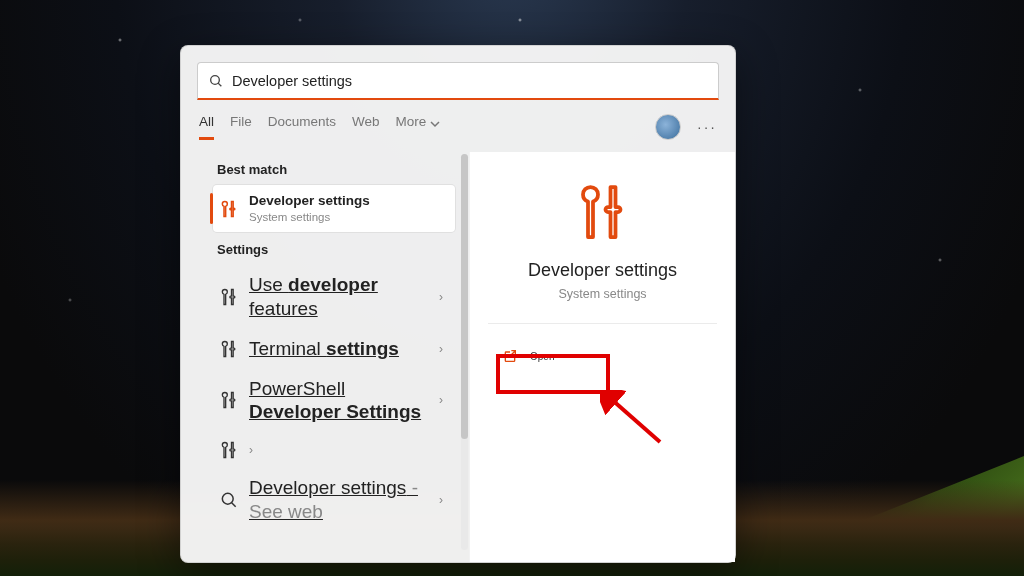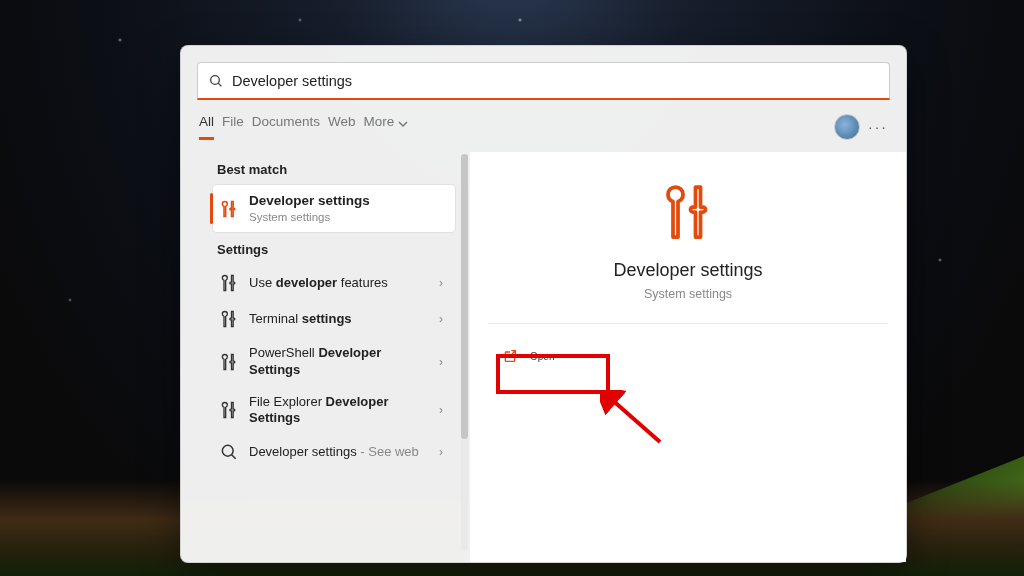--- a/index.html
+++ b/index.html
@@ -22,21 +22,21 @@
     position: absolute; right: 0; bottom: 0; width: 300px; height: 120px;
     background: linear-gradient(135deg, transparent 40%, #3f6b15 60%, #5a9020 80%);
     clip-path: polygon(100% 100%, 0% 100%, 100% 0%);
     opacity: .7;
     z-index: 0;
   }
   .search-panel {
     position: absolute;
     left: 180px;
     top: 45px;
-    width: 727px;
+    width: 556px;
     height: 518px;
     background: rgba(246,246,246,.97);
     border: 1px solid rgba(0,0,0,.12);
     border-radius: 8px;
     box-shadow: 0 12px 40px rgba(0,0,0,.45);
     display: flex;
     flex-direction: column;
     z-index: 2;
   }
   .search-bar {
@@ -51,21 +51,21 @@
     padding: 0 10px;
     gap: 8px;
   }
   .search-bar .mag { width: 16px; height: 16px; flex: none; }
   .search-bar input {
     border: none; outline: none; flex: 1; font-size: 14.5px; color: #222; background: transparent;
   }
   .tabs-row {
     display: flex; align-items: center;
     padding: 14px 18px 12px 18px;
-    gap: 8px;
+    gap: 16px;
     color: #777;
     font-size: 13.5px;
   }
   .tabs-row .tab { padding-bottom: 8px; border-bottom: 3px solid transparent; cursor: pointer; }
   .tabs-row .tab.active { color: #333; border-bottom-color: #e24a0e; font-weight: 500; }
   .tabs-row .more { display: flex; align-items: flex-end; gap: 4px; }
   .tabs-row .spacer { flex: 1; }
   .avatar { width: 26px; height: 26px; border-radius: 50%; background: radial-gradient(circle at 40% 40%, #8cb3d9, #3a6d9c); border: 1px solid #ccc; }
   .kebab { font-size: 14px; letter-spacing: 2px; color: #555; cursor: pointer; }
   .body {
@@ -92,21 +92,21 @@
   .result.selected { background: #fff; box-shadow: 0 0 0 1px rgba(0,0,0,.06); position: relative; }
   .result.selected::before {
     content: ""; position: absolute; left: -3px; top: 8px; bottom: 8px; width: 3px; background: #e24a0e; border-radius: 2px;
   }
   .result .ic { width: 20px; height: 20px; flex: none; }
   .result .txt { flex: 1; line-height: 1.25; }
   .result .title { font-size: 13.5px; color: #222; }
   .result .title b { font-weight: 600; }
   .result .sub { font-size: 11.5px; color: #888; }
   .result .chev { color: #888; font-size: 12px; padding-right: 4px;}
-  .result.compact .title { font-size: 13px; }
+  .result.compact .title { font-size: 19px; text-decoration: underline; }
   .right-col {
     flex: 1; background: #fff; border-left: 1px solid rgba(0,0,0,.05);
     display: flex; flex-direction: column; align-items: center;
     padding: 30px 18px 10px 18px;
   }
   .hero-ic { width: 60px; height: 60px; color: #e24a0e; }
   .hero-title { margin-top: 18px; font-size: 18px; color: #222; }
   .hero-sub { margin-top: 6px; font-size: 12.5px; color: #888; }
   .divider { align-self: stretch; height: 1px; background: rgba(0,0,0,.08); margin: 22px 0 14px 0; }
   .action {
@@ -212,23 +212,20 @@
         <div class="txt">
             <div class="title"><span>PowerShell </span><b>Developer Settings</b><span></span></div>
           </div>
         <span class="chev">›</span>
       </div>
 
       <div class="result compact">
         <svg class="ic" viewBox="0 0 24 24" fill="none" stroke="#333" stroke-width="1.6">
           <path d="M7 3a3 3 0 0 0-3 3 3 3 0 0 0 2 2.83V21h2V8.83A3 3 0 0 0 10 6a3 3 0 0 0-3-3zM15 3v8h-1a1 1 0 0 0 0 2h1v8h2v-8h1a1 1 0 0 0 0-2h-1V3h-2z"></path>
         </svg>
-        <div class="txt">
-            <div class="title"><span>File Explorer </span><b>Developer Settings</b><span></span></div>
-          </div>
         <span class="chev">›</span>
       </div>
 
 
       <div class="result compact">
         <svg class="ic" viewBox="0 0 24 24" fill="none" stroke="#333" stroke-width="1.8">
           <circle cx="10.5" cy="10.5" r="6.5"></circle>
             <line x1="20" y1="20" x2="15.2" y2="15.2"></line>
         </svg>
         <div class="txt">

